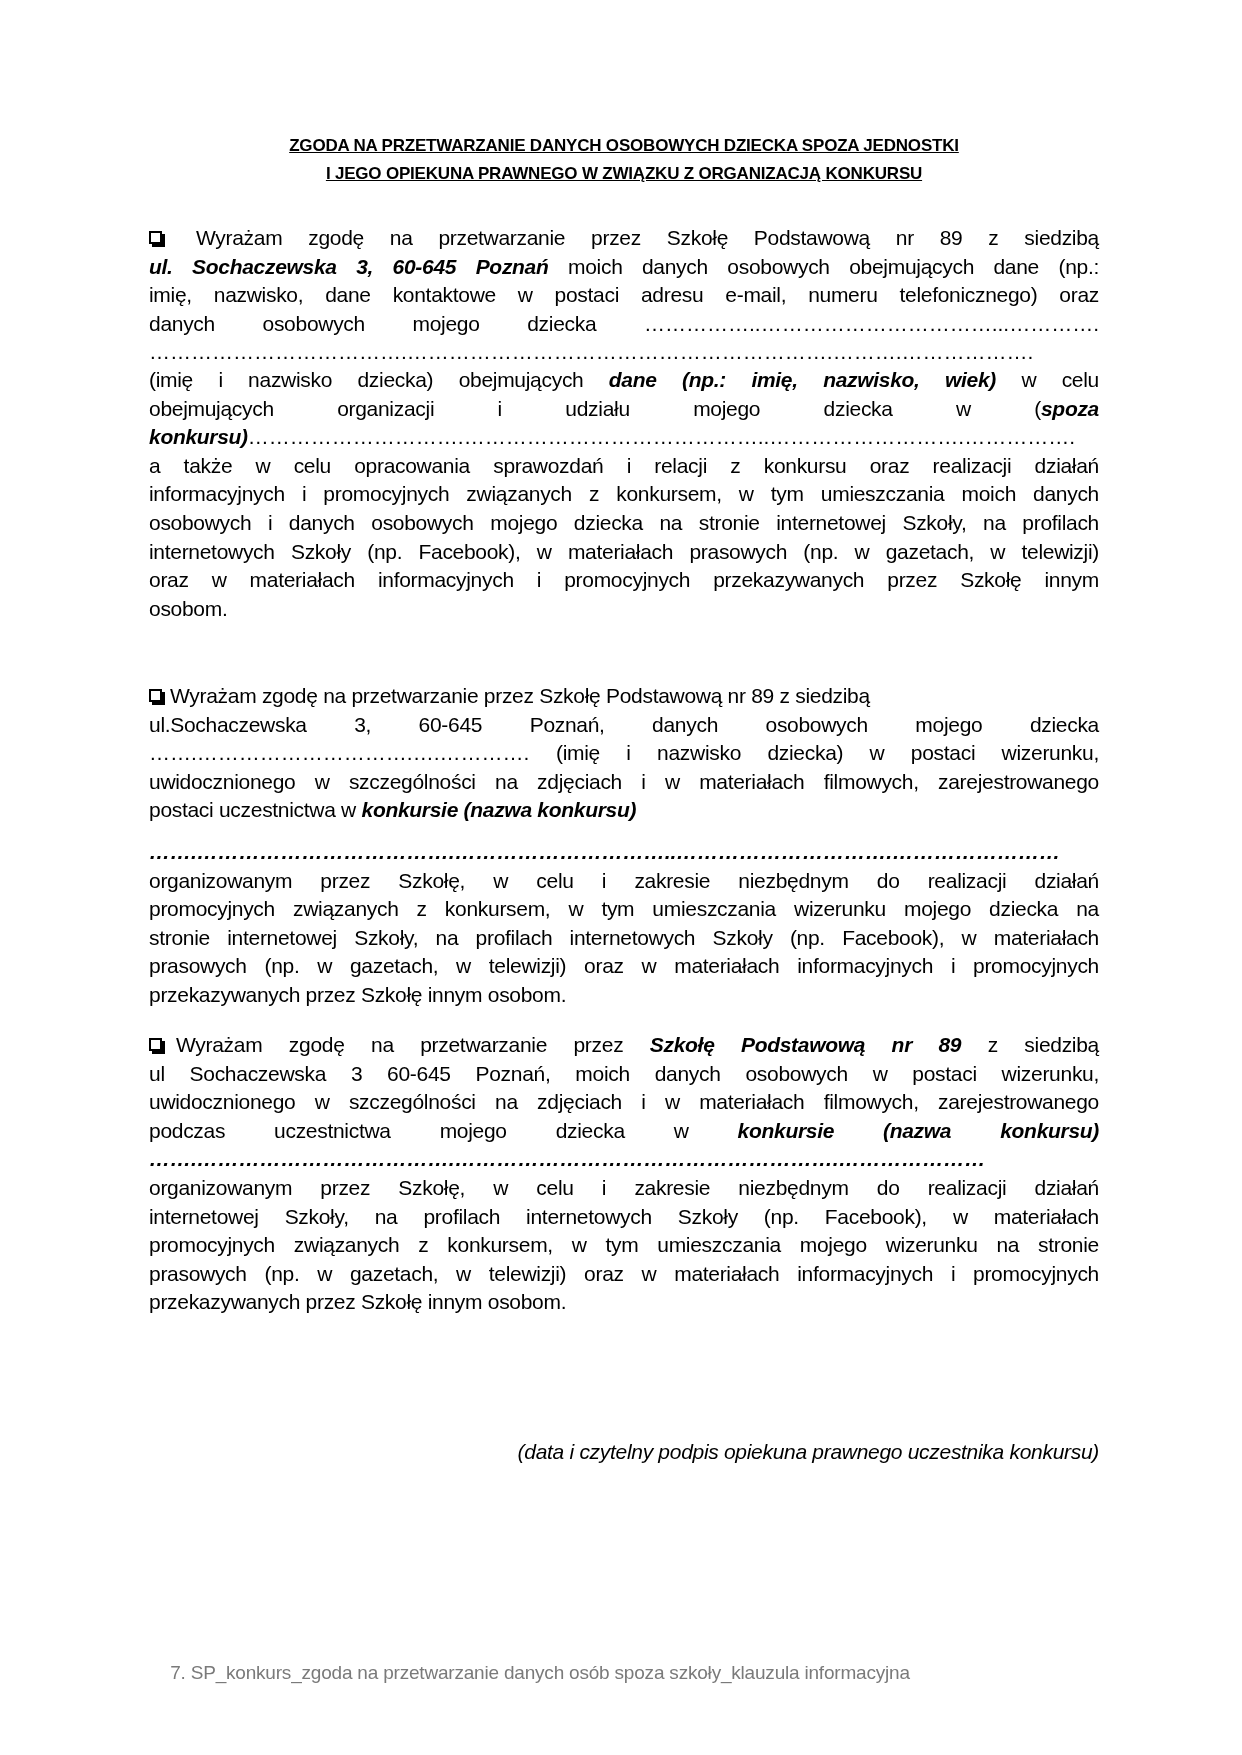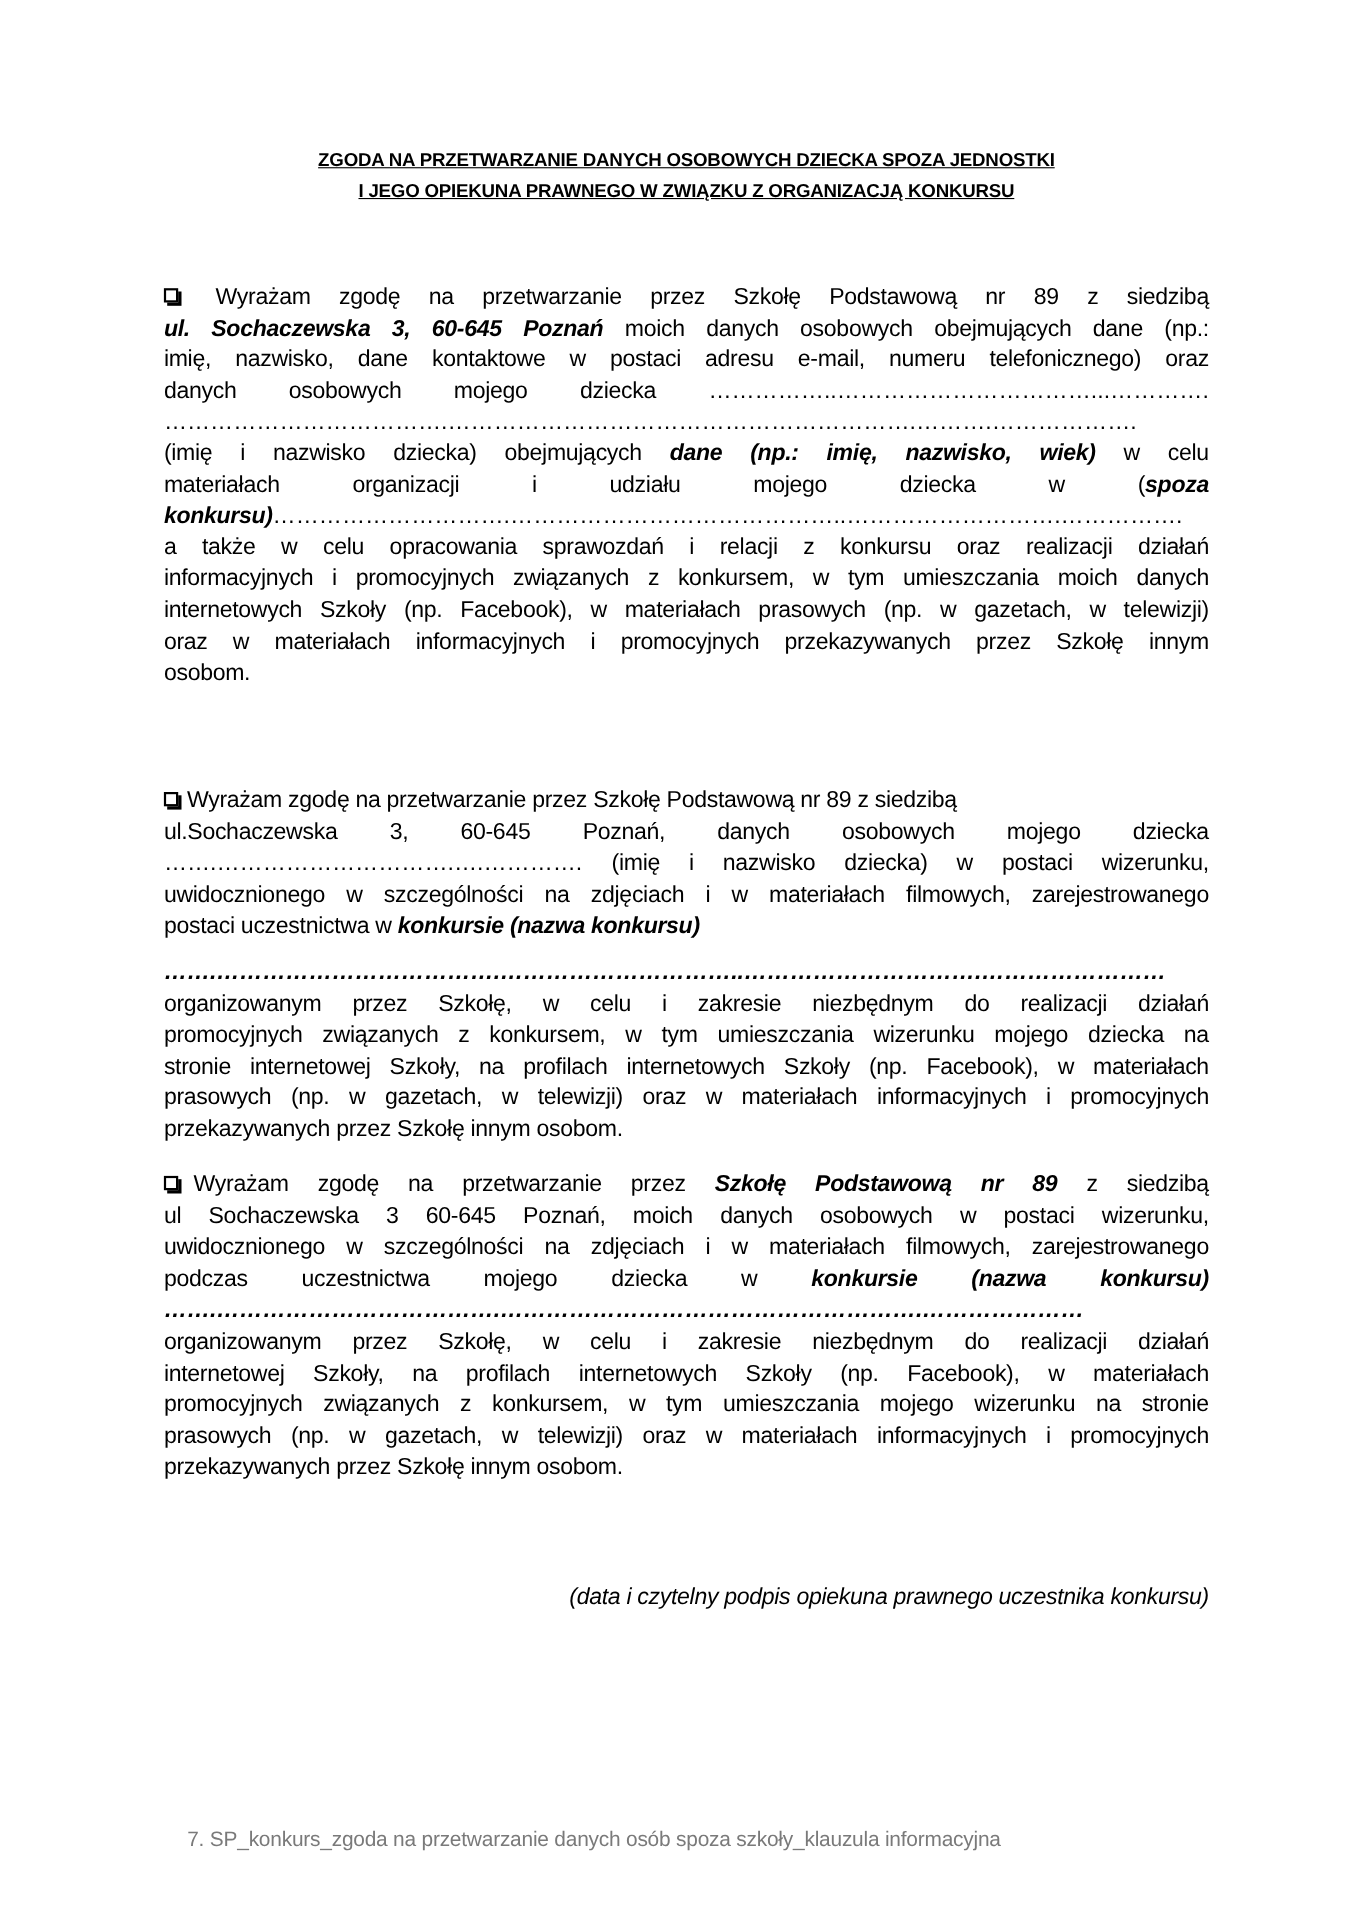--- a/index.html
+++ b/index.html
@@ -30,21 +30,20 @@
       letter-spacing: -0.2px;
     }
     .para {
       position: absolute;
       left: 0;
       width: 950px;
       font-size: 21px;
       line-height: 28.6px;
       text-align: justify;
       letter-spacing: -0.3px;
-      margin-top: 32px;
     }
     .para .line { display: block; text-align: justify; text-align-last: justify; white-space: nowrap; }
     .para .line.last { text-align-last: left; }
     .b { font-weight: normal; }
     .i { }
     .bi { font-weight: bold; font-style: italic; }
     .checkbox {
       display: inline-block;
       width: 13px;
       height: 13px;
@@ -92,24 +91,25 @@
   <div class="para" style="top:224px;">
     <span class="line"><span class="checkbox cb-gap1"></span><span>Wyrażam zgodę na przetwarzanie przez Szkołę Podstawową nr 89 z siedzibą</span></span>
     <span class="line"><span class="bi">ul. Sochaczewska 3, 60-645 Poznań</span><span> moich danych osobowych obejmujących dane (np.:</span></span>
     <span class="line">imię, nazwisko, dane kontaktowe w postaci adresu e-mail, numeru telefonicznego) oraz</span>
     <span class="line"><span>danych osobowych mojego dziecka</span> <span class="dots">……………..……………………………...………….</span></span>
     <span class="line last"><span class="dots">……………………………….…………………………………………………….……….……………….</span></span>
   </div>
 
   <div class="para" style="top:366px;">
     <span class="line"><span class="i">(imię i nazwisko dziecka)</span><span> obejmujących </span><span class="bi">dane (np.: imię, nazwisko, wiek)</span><span> w celu</span></span>
-    <span class="line"><span>materiałach organizacji i udziału mojego dziecka w (</span><span class="bi">spoza</span></span>
+    <span class="line"><span>obejmujących organizacji i udziału mojego dziecka w (</span><span class="bi">spoza</span></span>
     <span class="line last"><span class="bi">konkursu)</span><span class="dots">………………………….……………………………………..……………………….…………….</span></span>
     <span class="line">a także w celu opracowania sprawozdań i relacji z konkursu oraz realizacji działań</span>
     <span class="line">informacyjnych i promocyjnych związanych z konkursem, w tym umieszczania moich danych</span>
+    <span class="line">osobowych i danych osobowych mojego dziecka na stronie internetowej Szkoły, na profilach</span>
     <span class="line">internetowych Szkoły (np. Facebook), w materiałach prasowych (np. w gazetach, w telewizji)</span>
     <span class="line">oraz w materiałach informacyjnych i promocyjnych przekazywanych przez Szkołę innym</span>
     <span class="line last">osobom.</span>
   </div>
 
   <div class="para" style="top:682px;">
     <span class="line last"><span class="checkbox cb-gap2"></span><span>Wyrażam zgodę na przetwarzanie przez Szkołę Podstawową nr 89 z siedzibą</span></span>
     <span class="line">ul.Sochaczewska 3, 60-645 Poznań, danych osobowych mojego dziecka</span>
     <span class="line"><span class="dots">…….………………………….….…………. </span><span class="i">(imię i nazwisko dziecka)</span><span class="b"> w postaci wizerunku</span><span>,</span></span>
     <span class="line">uwidocznionego w szczególności na zdjęciach i w materiałach filmowych,  zarejestrowanego</span>

